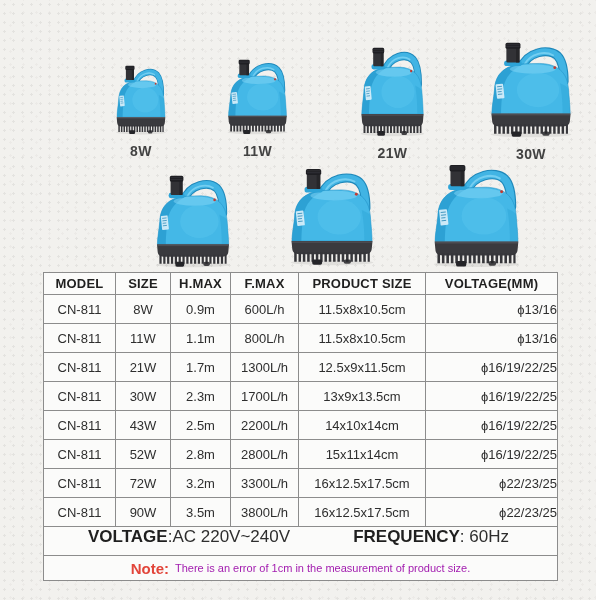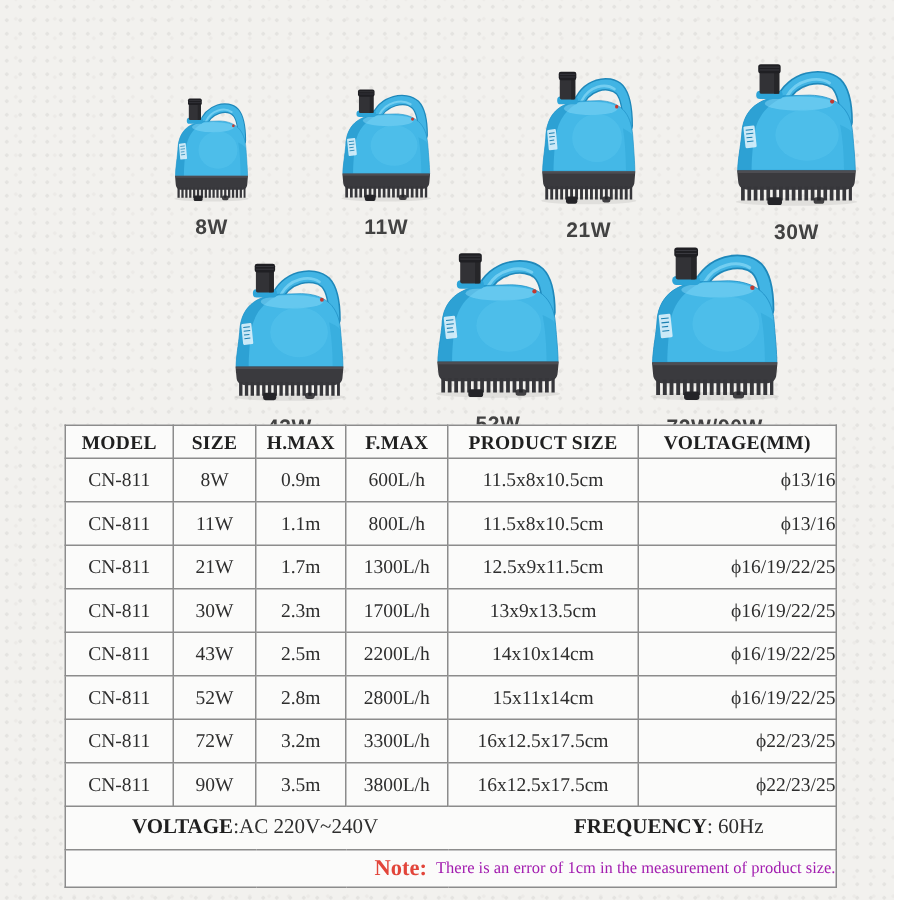--- a/index.html
+++ b/index.html
@@ -21,38 +21,38 @@
   .p0{left:74px;top:49px}   .p0 .pump-svg{width:54px;height:70px}
   .p1{left:185px;top:43px}  .p1 .pump-svg{width:65px;height:76px}
   .p2{left:318px;top:31px}  .p2 .pump-svg{width:69px;height:90px}
   .p3{left:447px;top:26px}  .p3 .pump-svg{width:88px;height:96px}
   .p4{left:113px;top:159px} .p4 .pump-svg{width:80px;height:93px}
   .p5{left:247px;top:152px} .p5 .pump-svg{width:90px;height:98px}
   .p6{left:390px;top:148px} .p6 .pump-svg{width:93px;height:104px}
 
   
   .spec-table{
-    position:absolute;left:43px;top:283px;width:514px;
+    position:absolute;left:43px;top:272px;width:514px;
     border-collapse:collapse;table-layout:fixed;
-    background:#fbfbfa;font-size:13px;color:#2e2e2e;font-family:Liberation Serif, serif;
+    background:#fbfbfa;font-size:13px;color:#2e2e2e;
   }
   .spec-table th,.spec-table td{
     border:1px solid #8c8c8c;text-align:center;padding:0;
     white-space:nowrap;overflow:hidden;
   }
   .spec-table thead th{height:21px;font-weight:bold;font-size:13px;color:#1f1f1f;letter-spacing:.2px}
   .spec-table tbody.data td{height:28px}
   td.nozzle-cell{text-align:right;padding-left:18px}
   .vf-cell{height:28px}
-  .vf-row{display:flex;align-items:center;height:100%;font-size:14px}
+  .vf-row{display:flex;align-items:flex-start;height:100%;font-size:17px}
   .vf-left{margin-left:44px}
   .vf-right{margin-left:auto;margin-right:48px}
   .b{font-weight:bold;color:#1f1f1f}
   .note-cell{height:24px}
-  .note-row{display:flex;align-items:center;justify-content:flex-end;height:100%}
+  .note-row{display:flex;align-items:center;justify-content:center;height:100%}
   .note-label{font-weight:bold;font-size:15px;color:#e2453a;margin-right:6px}
   .note-text{font-size:11px;color:#a21caf}
 </style>
 </head>
 <body>
 
 <div id="stage">
 
   <svg width="0" height="0" style="position:absolute" aria-hidden="true">
     <defs>

